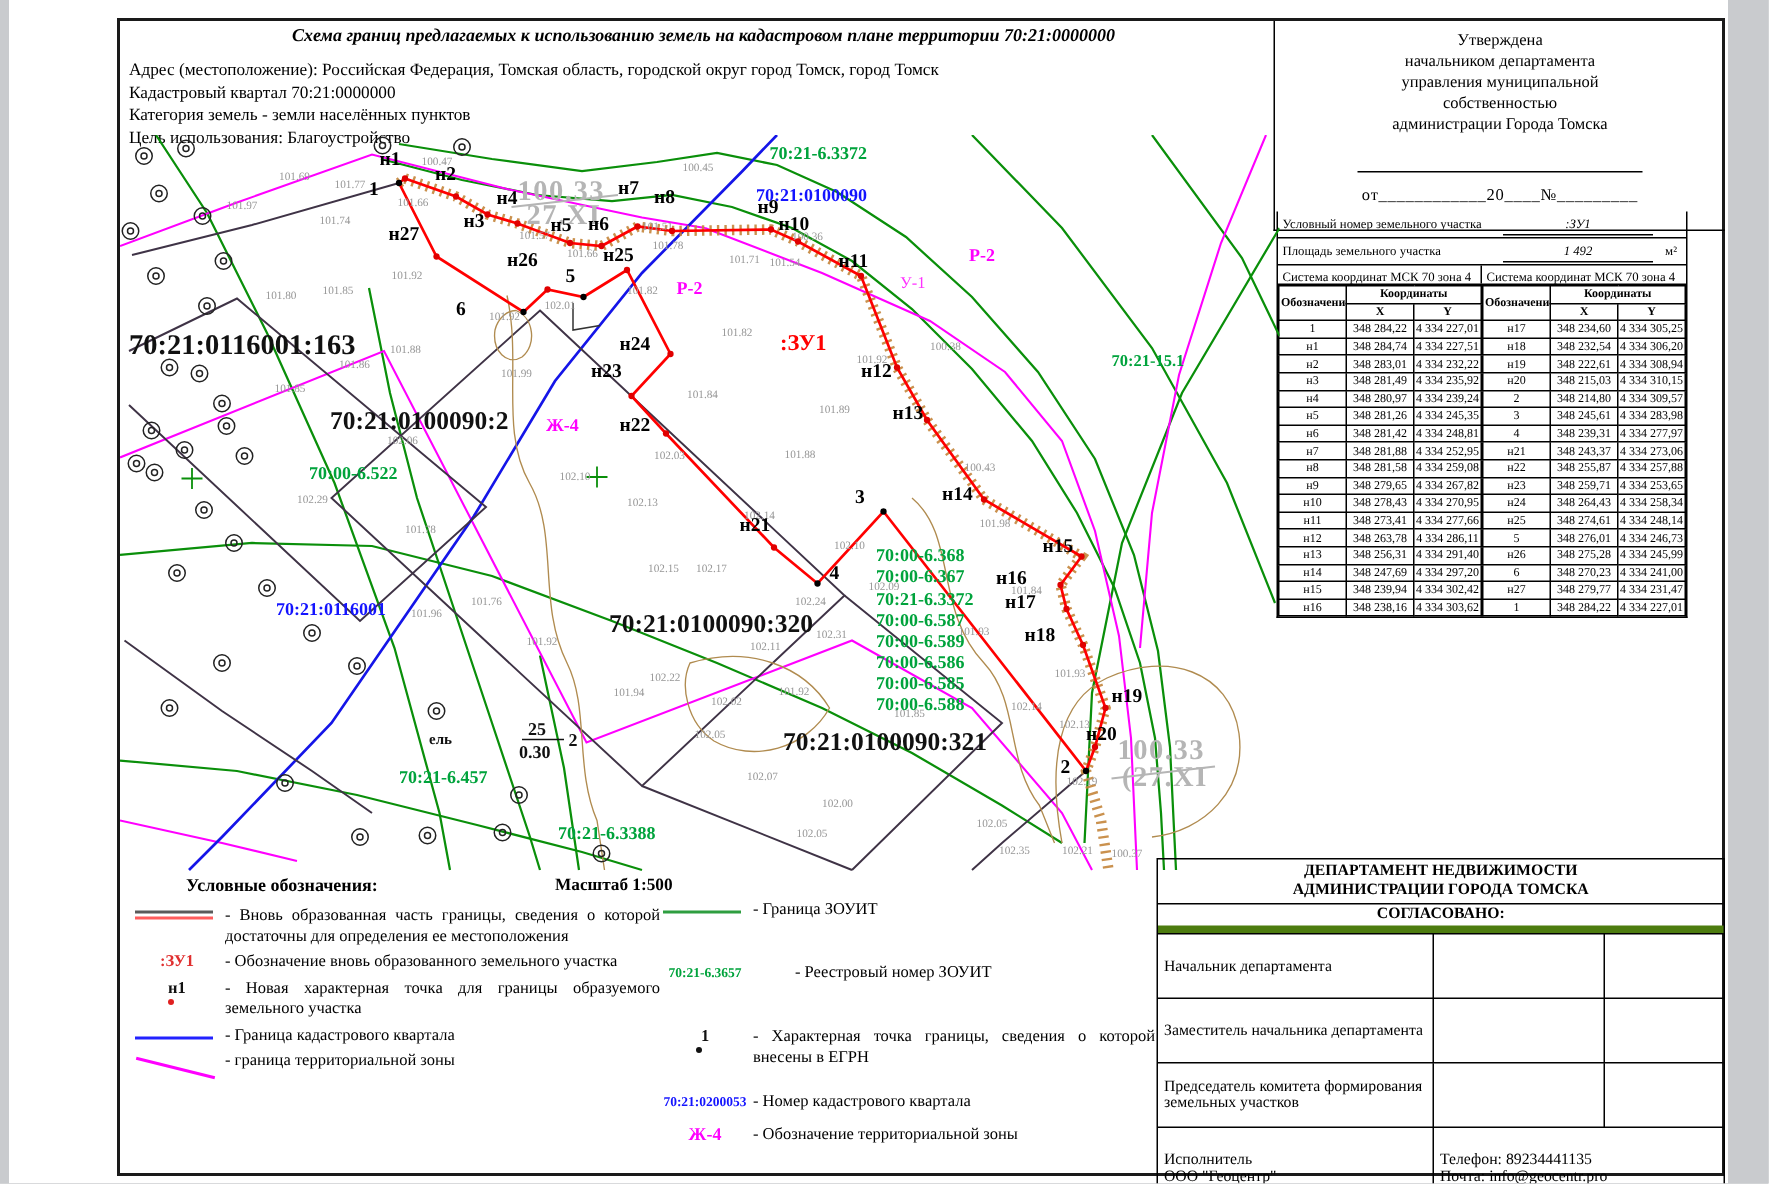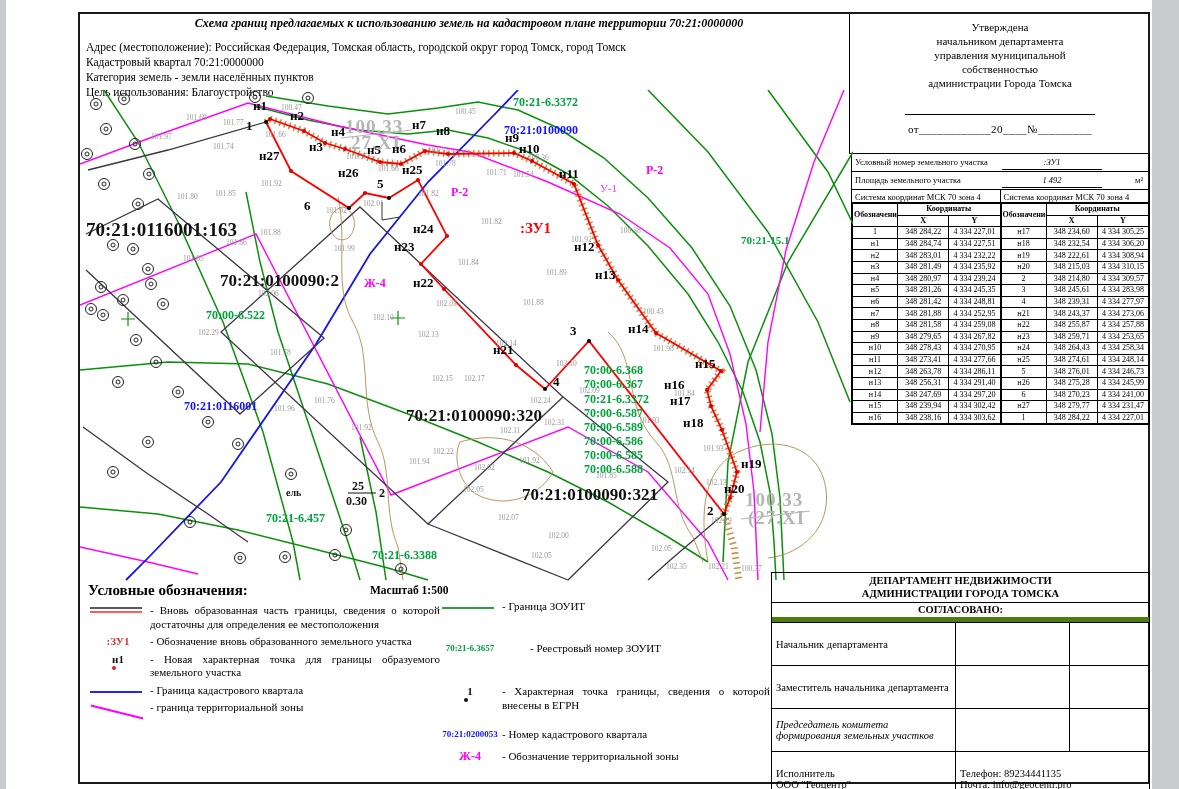--- a/index.html
+++ b/index.html
@@ -6,21 +6,21 @@
   .screen{position:relative;width:1179px;height:789px;background:#c9cbce;overflow:hidden;}
   .page{position:absolute;left:6px;top:0;width:1146px;height:789px;background:#ffffff;}
   .sheet{position:absolute;left:72px;top:12px;width:1072px;height:772px;border:2px solid #1a1a1a;background:#fff;box-sizing:border-box;}
   .title{position:absolute;left:10px;top:2px;width:758px;text-align:center;font-size:12px;font-weight:bold;font-style:italic;color:#000;}
   .addr{position:absolute;left:6px;top:26px;width:760px;font-size:11.5px;line-height:15px;color:#000;}
   
   .approve{position:absolute;left:769px;top:0;width:301px;height:140px;border-left:1px solid #000;border-bottom:1px solid #000;box-sizing:border-box;text-align:center;font-size:11px;line-height:14px;padding-top:6px;}
   .approve .sign{display:inline-block;width:190px;border-bottom:1px solid #000;height:14px;margin-top:10px;}
   .approve .dateline{margin-top:4px;font-size:11px;letter-spacing:0.5px;}
   
-  .coordblock{position:absolute;left:771px;top:140px;width:299px;border:1px solid #000;border-top:none;box-sizing:border-box;font-size:8.5px;}
+  .coordblock{position:absolute;left:771px;top:127px;width:274px;border:1px solid #000;border-top:none;box-sizing:border-box;font-size:8.5px;}
   .inforow{border-bottom:1px solid #000;padding:1px 3px;height:15px;line-height:14px;position:relative;}
   .inforow .val{position:absolute;left:150px;top:1px;width:100px;text-align:center;font-style:italic;border-bottom:1px solid #000;}
   .inforow .unit{position:absolute;right:6px;top:1px;}
   .sysrow{display:flex;border-bottom:1px solid #000;}
   .sysrow div{width:50%;padding:1px 3px;height:12px;line-height:12px;box-sizing:border-box;}
   .sysrow div:first-child{border-right:1px solid #000;}
   .halves{display:flex;}
   table.ctab{border-collapse:collapse;width:149.5px;table-layout:fixed;}
   .halves table.ctab:first-child{border-right:1px solid #000;}
   table.ctab th,table.ctab td{border:1px solid #000;font-size:8px;padding:0 1px;text-align:center;height:10.6px;line-height:10px;overflow:hidden;white-space:nowrap;}
@@ -38,21 +38,21 @@
   .klabel17{font-size:17px;font-weight:bold;fill:#111;}
   .klabel19{font-size:19px;font-weight:bold;fill:#111;}
   .mlabel{font-size:12px;font-weight:bold;fill:#ff00ff;}
   .mlabel-light{font-size:11px;fill:#ff30ff;}
   .rlabel{font-size:15px;font-weight:bold;fill:#ff0000;}
   .big{font-size:19px;font-weight:bold;fill:#b5b5b5;letter-spacing:1px;font-family:"Liberation Sans",sans-serif;}
   .smb{font-size:10px;font-weight:bold;fill:#111;}
   .frac{font-size:12px;font-weight:bold;fill:#111;}
   
   .legend{position:absolute;left:8px;top:570px;width:684px;font-size:11px;line-height:13.5px;color:#000;}
-  .leg-head{font-weight:bold;font-size:15px;}
+  .leg-head{font-weight:bold;font-size:12px;margin-left:36px;}
   .leg-scale{position:absolute;left:282px;top:0;font-weight:bold;font-size:11.5px;}
   .leg-col{position:absolute;top:16px;}
   .leg-col.left{left:0;width:352px;}
   .leg-col.right{left:352px;width:330px;}
   .leg-item{display:flex;margin-bottom:4px;}
   .leg-sample{flex:0 0 62px;position:relative;}
   .leg-text{flex:1;text-align:justify;}
   .ls-line{position:absolute;left:2px;top:7px;width:52px;height:0;border-top:2px solid #000;}
   .ls-diag{position:absolute;left:2px;top:10px;width:54px;height:0;border-top:2px solid #ff00ff;transform:rotate(14deg);}
   .ls-text{position:absolute;left:0;top:0;width:60px;text-align:center;font-weight:bold;}
@@ -699,21 +699,21 @@
                 <td style="width: 175px; height: 34px;">Начальник департамента</td>
                 <td style="width: 105px;"></td>
                 <td></td>
               </tr>
               <tr>
                 <td style="width: 175px; height: 34px;">Заместитель начальника департамента</td>
                 <td style="width: 105px;"></td>
                 <td></td>
               </tr>
               <tr>
-                <td style="width: 175px; height: 34px; font-style: italic;">Председатель комитета формирования земельных участков</td>
+                <td style="width: 175px; height: 34px;">Председатель комитета формирования земельных участков</td>
                 <td style="width: 105px;"></td>
                 <td></td>
               </tr>
               <tr>
                 <td style="height: 46px;">
                   <div>Исполнитель</div>
                   <div>ООО "Геоцентр"</div>
                 </td>
                 <td colspan="2">
                   <div>Телефон: 89234441135</div>

